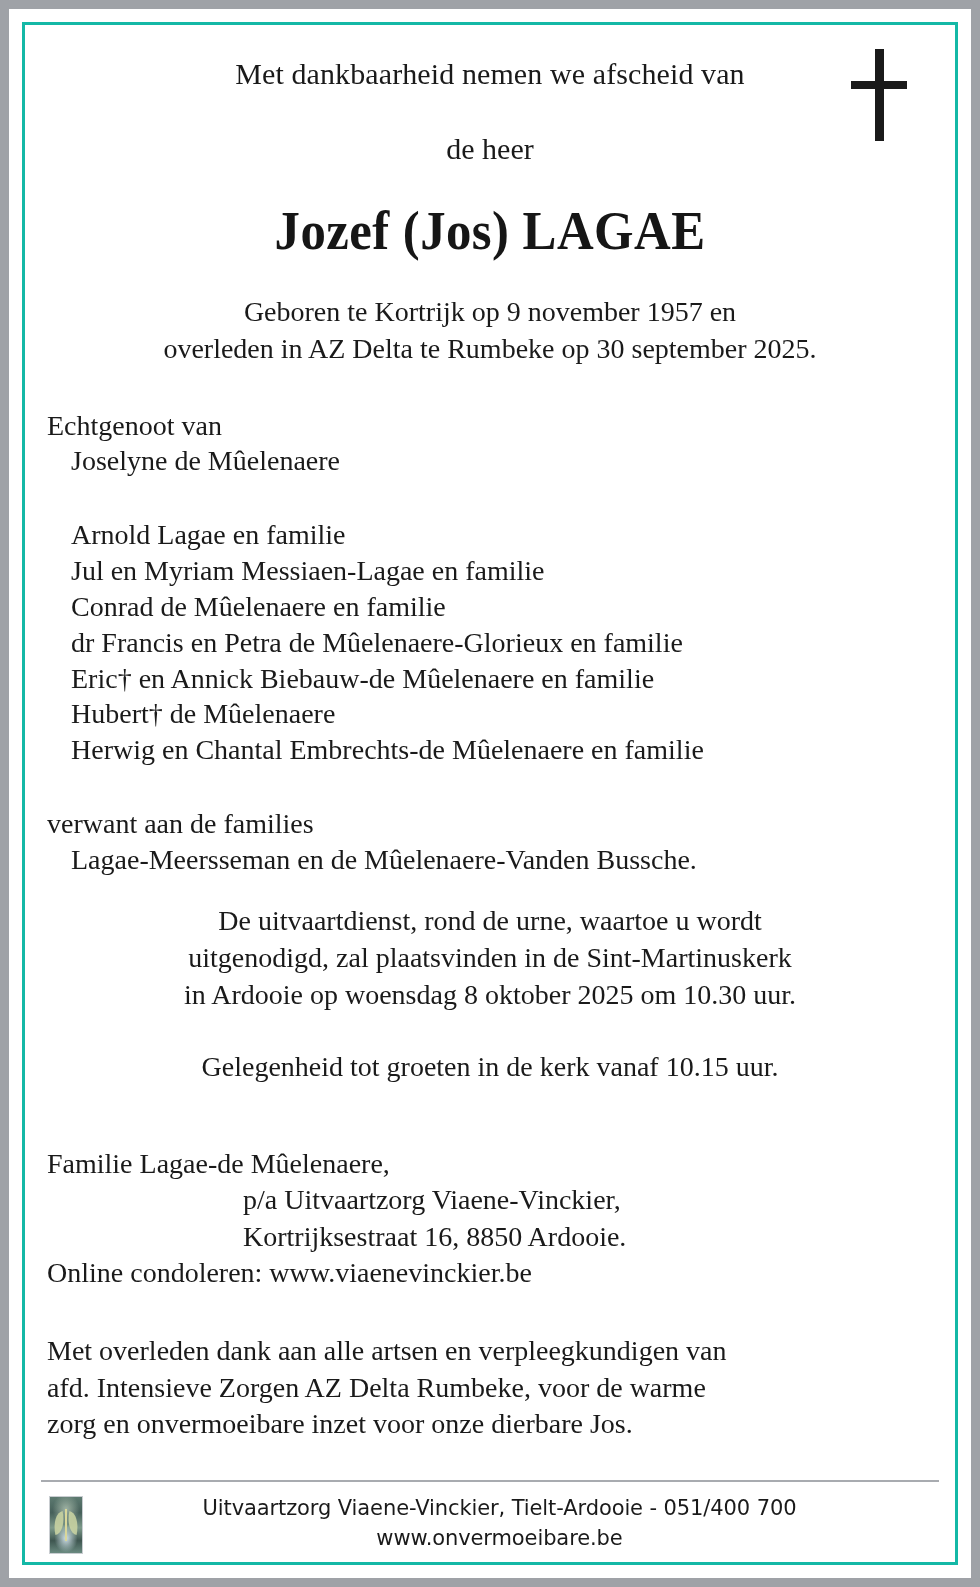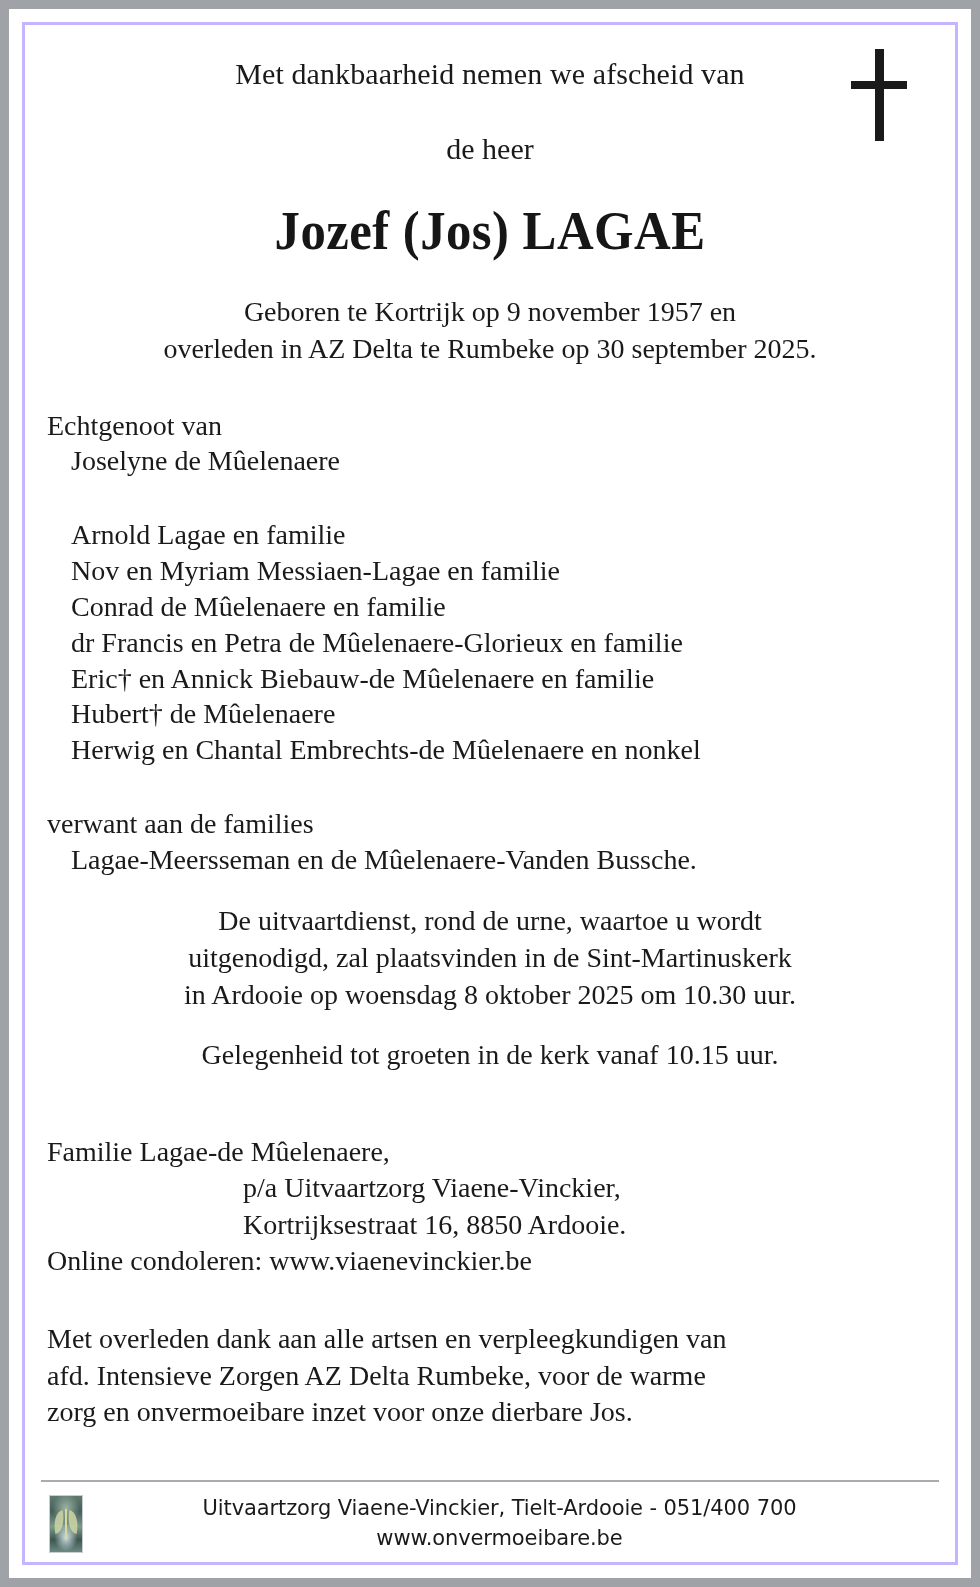--- a/index.html
+++ b/index.html
@@ -29,21 +29,21 @@
     width: 100%;
     height: 100%;
     background: #ffffff;
     box-sizing: border-box;
     padding: 13px;
   }
   .card-inner {
     width: 100%;
     height: 100%;
     box-sizing: border-box;
-    border: 3px solid #c4b5fd;
+    border: 3px solid #14b8a6;
     background: #ffffff;
     position: relative;
     overflow: hidden;
   }
   .card-body {
     position: absolute;
     left: 0; top: 0; right: 0; bottom: 0;
     box-sizing: border-box;
     padding: 6px 22px 0 22px;
   }
@@ -122,21 +122,21 @@
   .service {
     font-size: 28px;
     text-align: center;
     line-height: 1.33;
     margin-top: 24px;
   }
   .greeting {
     font-size: 28px;
     text-align: center;
     line-height: 1.3;
-    margin-top: 24px;
+    margin-top: 36px;
   }
 
   .address-block {
     font-size: 28px;
     line-height: 1.3;
     margin-top: 60px;
   }
   .addr-family { text-align: left; }
   .addr-care   { text-align: left; padding-left: 196px; }
   .addr-street { text-align: left; padding-left: 196px; }
@@ -158,21 +158,21 @@
     padding: 0 16px;
     box-sizing: border-box;
   }
   .footer-rule {
     height: 2px;
     background: #a8abb0;
     margin-bottom: 12px;
   }
   .footer-row {
     display: flex;
-    align-items: center;
+    align-items: flex-end;
     gap: 19px;
   }
   .footer-logo {
     width: 34px;
     height: 58px;
     flex: 0 0 34px;
     margin-left: 8px;
     border: 1px solid #c9cdd1;
     box-sizing: border-box;
     background:
@@ -244,26 +244,26 @@
           <div>overleden in AZ Delta te Rumbeke op 30 september 2025.</div>
         </div>
 
         <div class="sec-spouse">
           <div class="block block-head">Echtgenoot van</div>
           <div class="block indent-1">Joselyne de Mûelenaere</div>
         </div>
 
         <div class="sec-sibling">
           <div class="block indent-1">Arnold Lagae en familie</div>
-          <div class="block indent-1">Nov en Myriam Messiaen-Lagae en familie</div>
+          <div class="block indent-1">Jul en Myriam Messiaen-Lagae en familie</div>
           <div class="block indent-1">Conrad de Mûelenaere en familie</div>
           <div class="block indent-1">dr Francis en Petra de Mûelenaere-Glorieux en familie</div>
           <div class="block indent-1">Eric† en Annick Biebauw-de Mûelenaere en familie</div>
           <div class="block indent-1">Hubert† de Mûelenaere</div>
-          <div class="block indent-1">Herwig en Chantal Embrechts-de Mûelenaere en nonkel</div>
+          <div class="block indent-1">Herwig en Chantal Embrechts-de Mûelenaere en familie</div>
         </div>
 
         <div class="sec-related">
           <div class="block block-head">verwant aan de families</div>
           <div class="block indent-1">Lagae-Meersseman en de Mûelenaere-Vanden Bussche.</div>
         </div>
 
         <div class="service">
           <div>De uitvaartdienst, rond de urne, waartoe u wordt</div>
           <div>uitgenodigd, zal plaatsvinden in de Sint-Martinuskerk</div>

